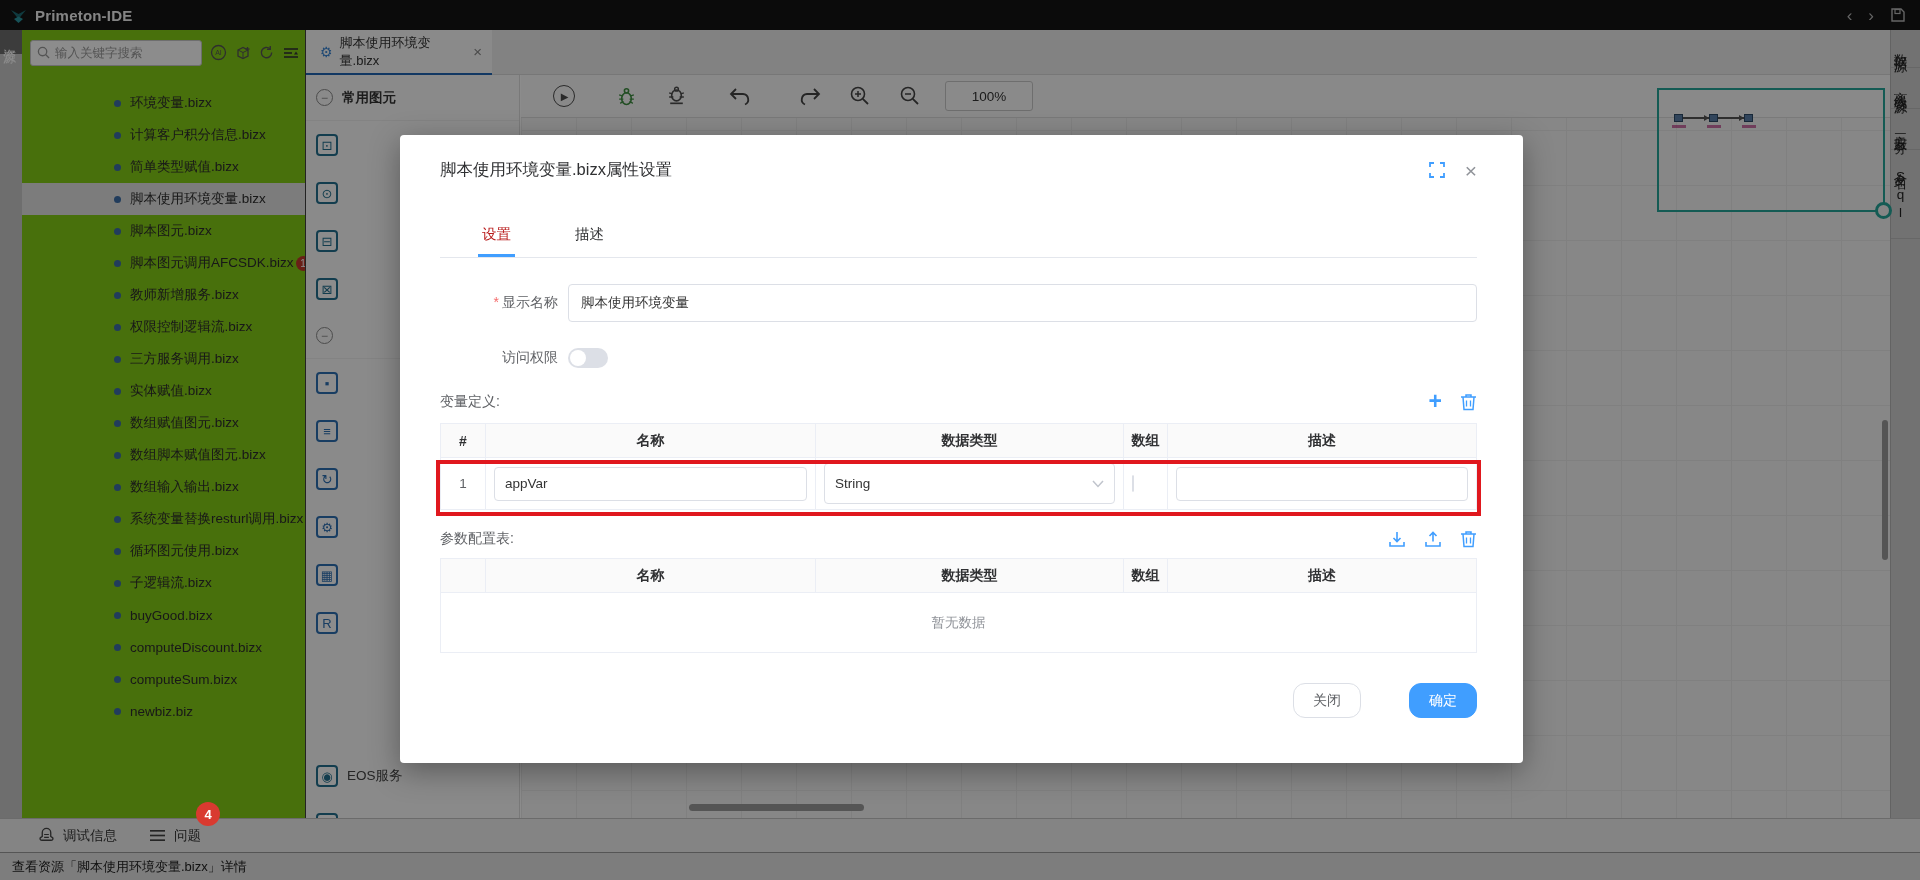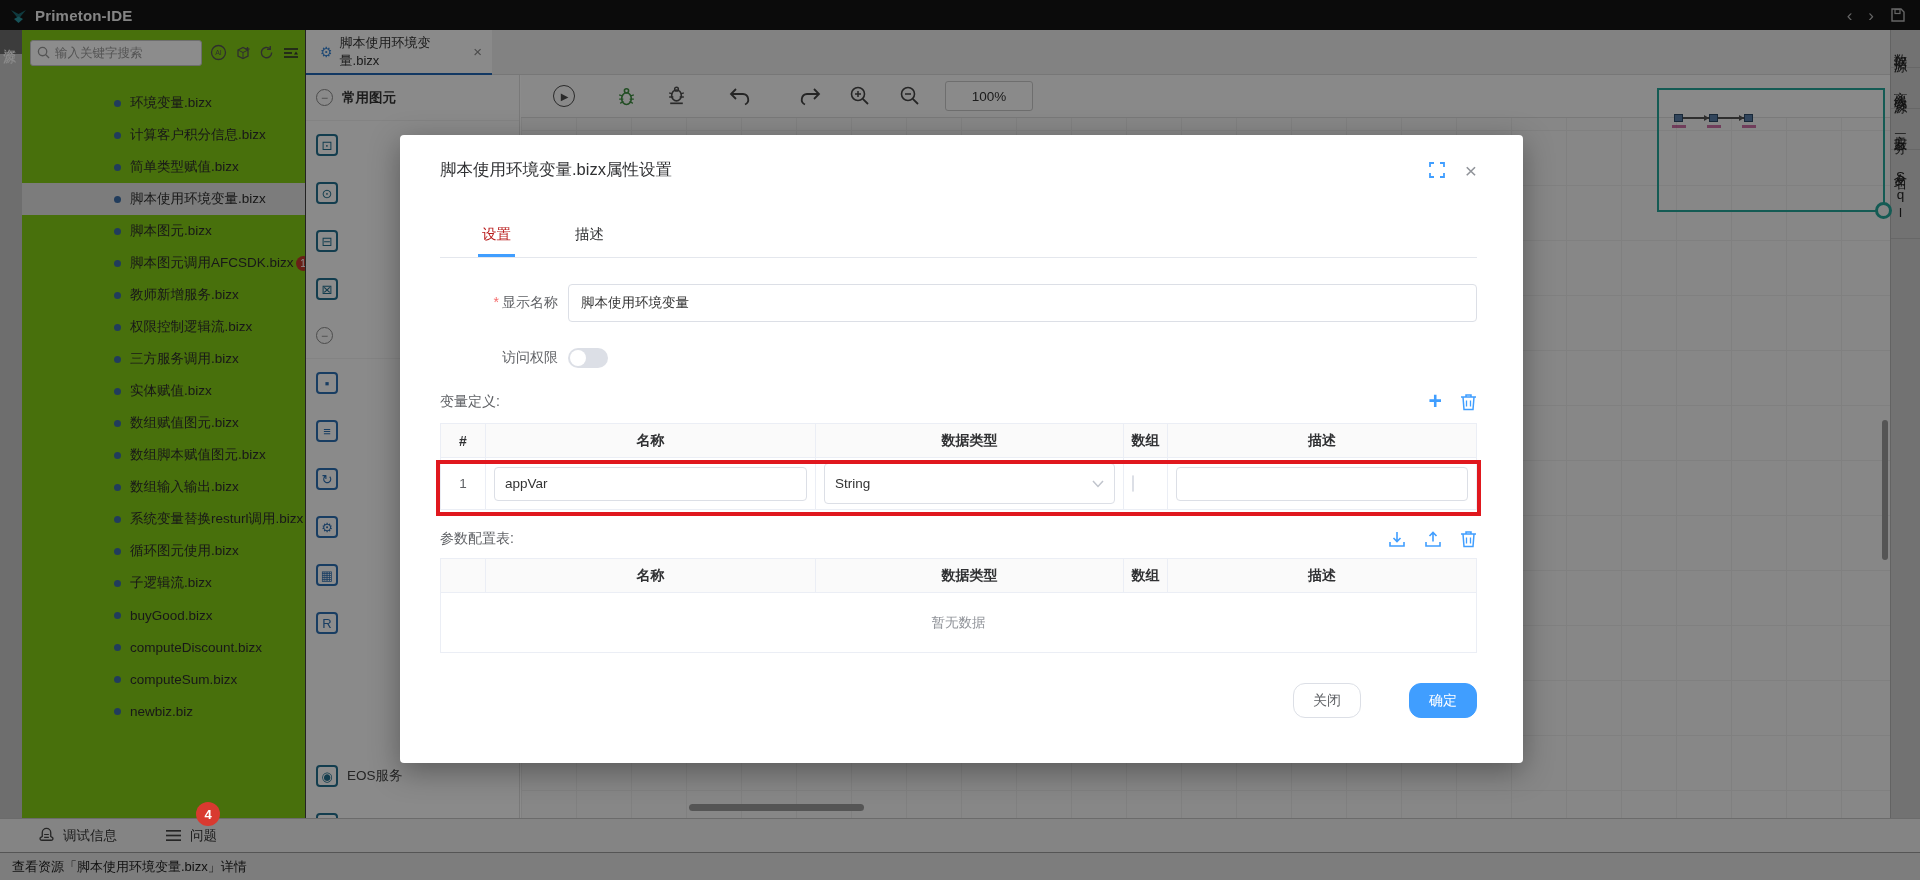--- a/index.html
+++ b/index.html
@@ -85,21 +85,21 @@
   .hscroll { position:absolute; left:168px; bottom:7px; width:175px; height:7px; border-radius:4px; background:#9b9b9b; }
   .hscroll-wrap { position:absolute; left:0; right:0; bottom:0; }
   .vscroll { position:absolute; right:2px; top:345px; width:6px; height:140px; border-radius:3px; background:#9b9b9b; }
 
   
   .right-rail { position:absolute; right:0; top:30px; width:30px; height:788px; background:#cfcfcf; border-left:1px solid #b5b5b5; }
   .vtab { display:block; margin:0 auto; padding:13px 0 15px; border-bottom:1px solid #bcbcbc; writing-mode:vertical-lr; text-orientation:upright;
           font-size:13.5px; color:#222; letter-spacing:3px; text-align:center; width:100%; cursor:pointer; }
 
   
-  .bottom-panel { position:absolute; left:0; bottom:28px; width:1920px; height:34px; background:#f1f1f1; border-top:1px solid #c4c4c4; display:flex; gap:48px; padding-left:38px; }
+  .bottom-panel { position:absolute; left:0; bottom:28px; width:1920px; height:34px; background:#f1f1f1; border-top:1px solid #c4c4c4; display:flex; gap:32px; padding-left:38px; }
   .bp-item { display:flex; align-items:center; gap:8px; font-size:13.5px; color:#333; cursor:pointer; }
   .statusbar { position:absolute; left:0; bottom:0; width:1920px; height:28px; background:#e4e4e4; border-top:1px solid #9c9c9c; display:flex; align-items:center; padding-left:12px; font-size:13px; color:#222; }
 
   
   .overlay { position:absolute; inset:0; background:rgba(0,0,0,0.45); z-index:50; }
 
   
   .ann-badge { position:absolute; left:196px; top:802px; width:24px; height:24px; border-radius:50%; background:#d93a30; color:#fff;
                font-size:13px; font-weight:bold; display:flex; align-items:center; justify-content:center; z-index:60; }
 

